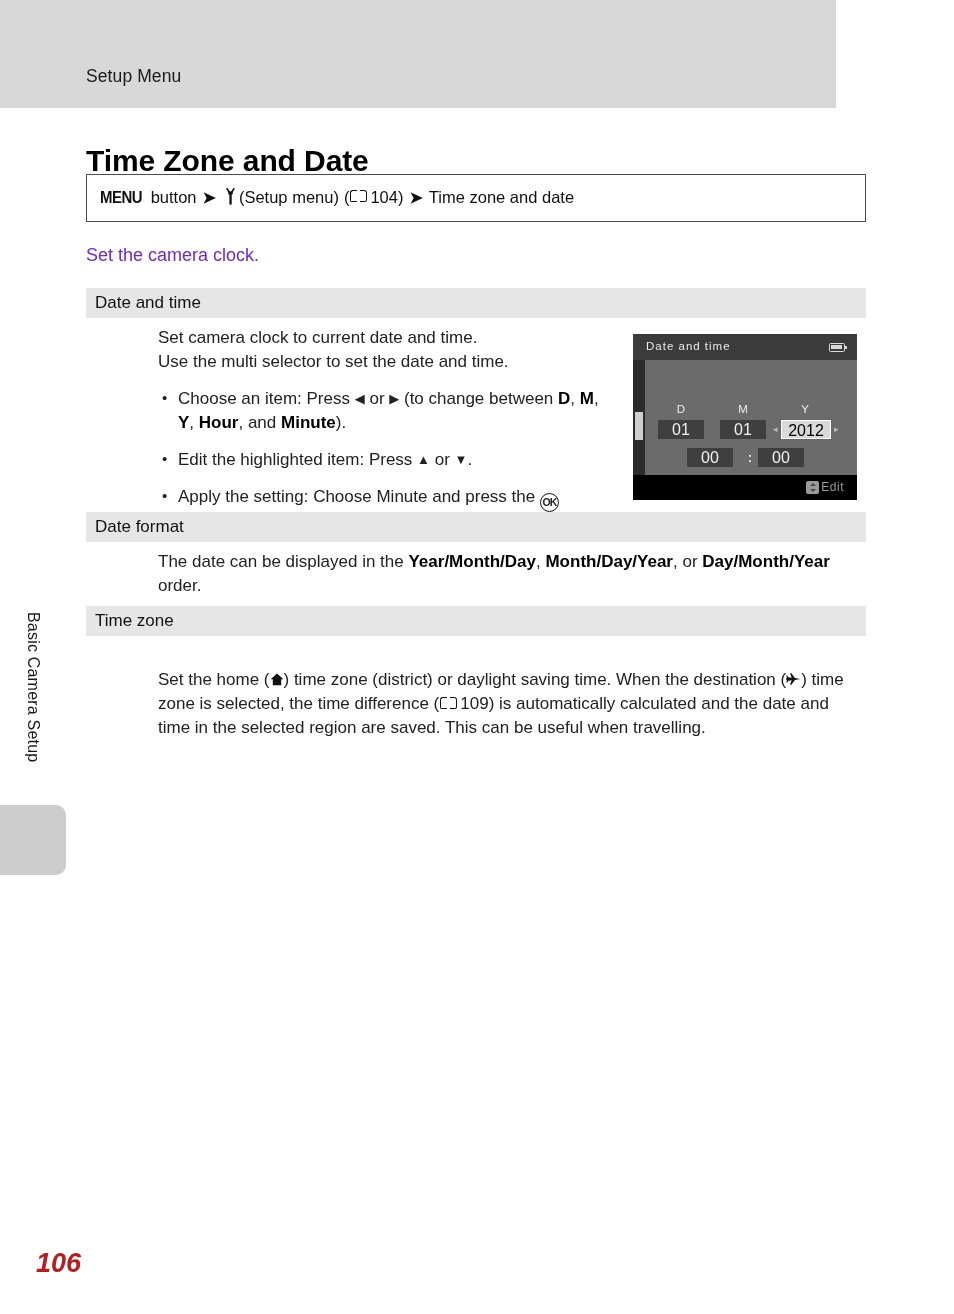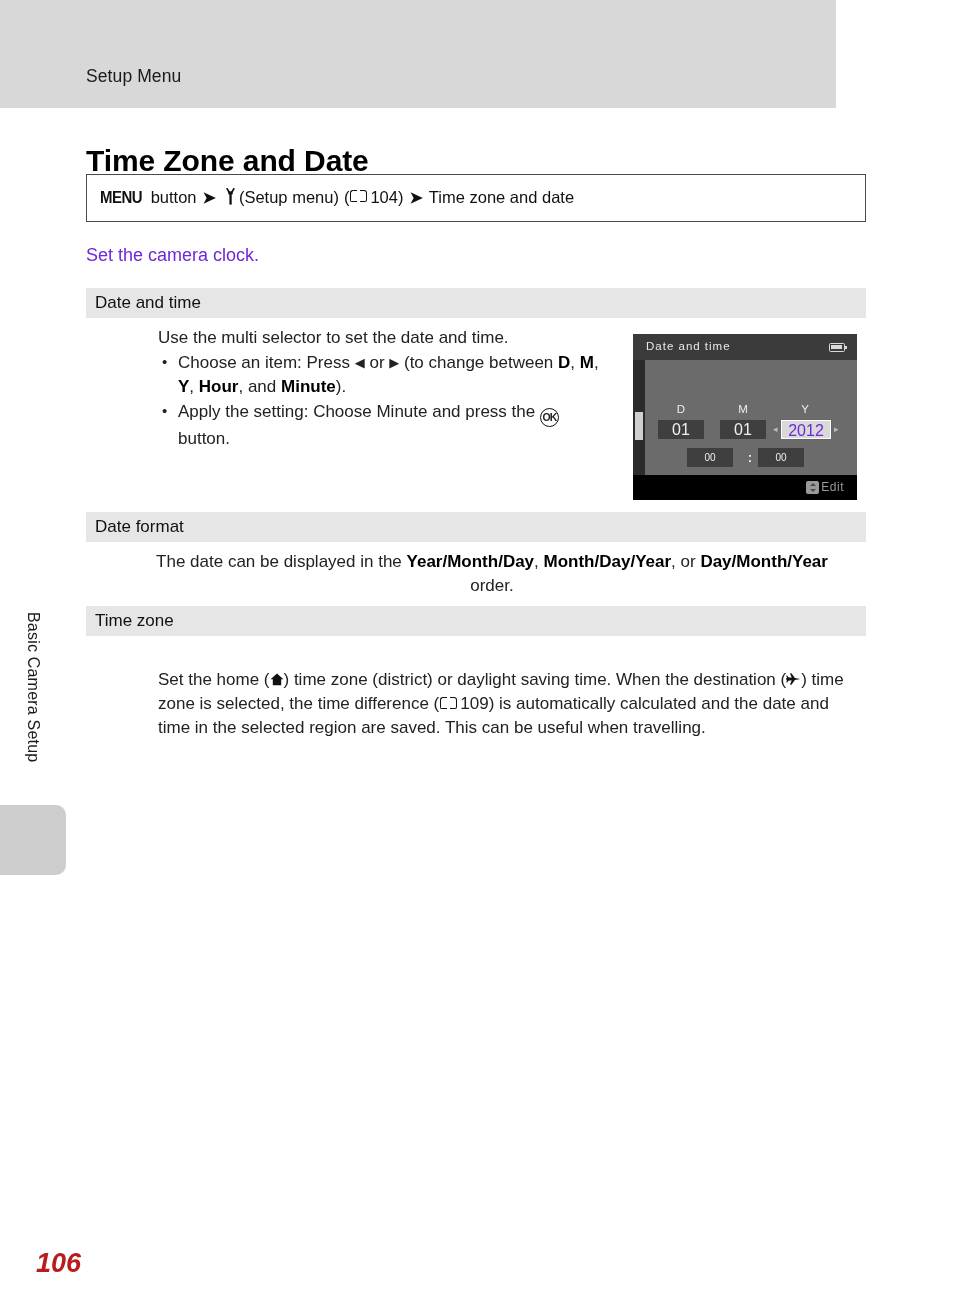--- a/index.html
+++ b/index.html
@@ -156,28 +156,28 @@
   .band-df { top: 512px; }
   .band-tz { top: 606px; }
 
   .sec-body {
     position: absolute;
     font-size: 17px;
     line-height: 24px;
     color: #222;
   }
   .body-dt { left: 158px; top: 326px; width: 448px; }
-  .body-df { left: 142px; top: 550px; width: 700px; text-align: center; }
+  .body-df { left: 158px; top: 550px; width: 700px; }
   .body-tz { left: 158px; top: 668px; width: 700px; }
 
   .bullets { margin: 0; padding: 0; list-style: none; }
   .bullets li {
     position: relative;
     padding-left: 20px;
-    margin-top: 1px;
+    margin-top: 13px;
   }
   .bullets li::before {
     content: "\2022";
     position: absolute;
     left: 4px;
     top: -1px;
     font-size: 15px;
   }
   b { font-weight: bold; color: #000; }
 
@@ -334,21 +334,21 @@
     line-height: 19px;
     text-align: center;
     box-sizing: border-box;
   }
   .fld-d { left: 13px; }
   .fld-m { left: 75px; }
   .fld-y {
     left: 136px;
     width: 50px;
     background: #d9d9d9;
-    color: #6d28d9;
+    color: #000000;
     border: 1.6px solid #ffffff;
     box-shadow: 0 0 0 1px #666;
   }
   .chev {
     position: absolute;
     top: 5px;
     color: #bdbdbd;
     font-size: 9px;
     line-height: 9px;
   }
@@ -358,21 +358,21 @@
   .tm-fields {
     position: absolute;
     left: 0; top: 88px;
     width: 200px; height: 20px;
   }
   .tm-field {
     position: absolute;
     width: 46px; height: 19px;
     background: #3f3f3f;
     color: #f0f0f0;
-    font-size: 10px;
+    font-size: 16px;
     line-height: 19px;
     text-align: center;
   }
   .tm-h { left: 42px; }
   .tm-m { left: 113px; }
   .tm-colon {
     position: absolute;
     left: 100px; top: 0;
     width: 10px;
     text-align: center;
@@ -427,24 +427,28 @@
     <span>Time zone and date</span>
   </div>
 </div>
 
 <div class="intro-line">Set the camera clock.</div>
 
 <div class="sec-band band-dt">
   <span>Date and time</span>
 </div>
 <div class="sec-body body-dt">
+  <div>Set camera clock to current date and time.</div>
   <div>Use the multi selector to set the date and time.</div>
   <ul class="bullets">
     <li>
       <span>Choose an item: Press </span><span class="tri">◀</span><span> or </span><span class="tri">▶</span><span> (to change between </span><b>D</b>, <b>M</b>, <b>Y</b>, <b>Hour</b>, and <b>Minute</b><span>).</span>
+    </li>
+    <li>
+      <span>Edit the highlighted item: Press </span><span class="tri">▲</span><span> or </span><span class="tri">▼</span><span>.</span>
     </li>
     <li>
       <span>Apply the setting: Choose Minute and press the </span><span class="ok-ico">OK</span><span> button.</span>
     </li>
   </ul>
 </div>
 
 <div class="cam-screen">
   <div class="cam-titlebar">
     <div class="cam-title">Date and time</div>

